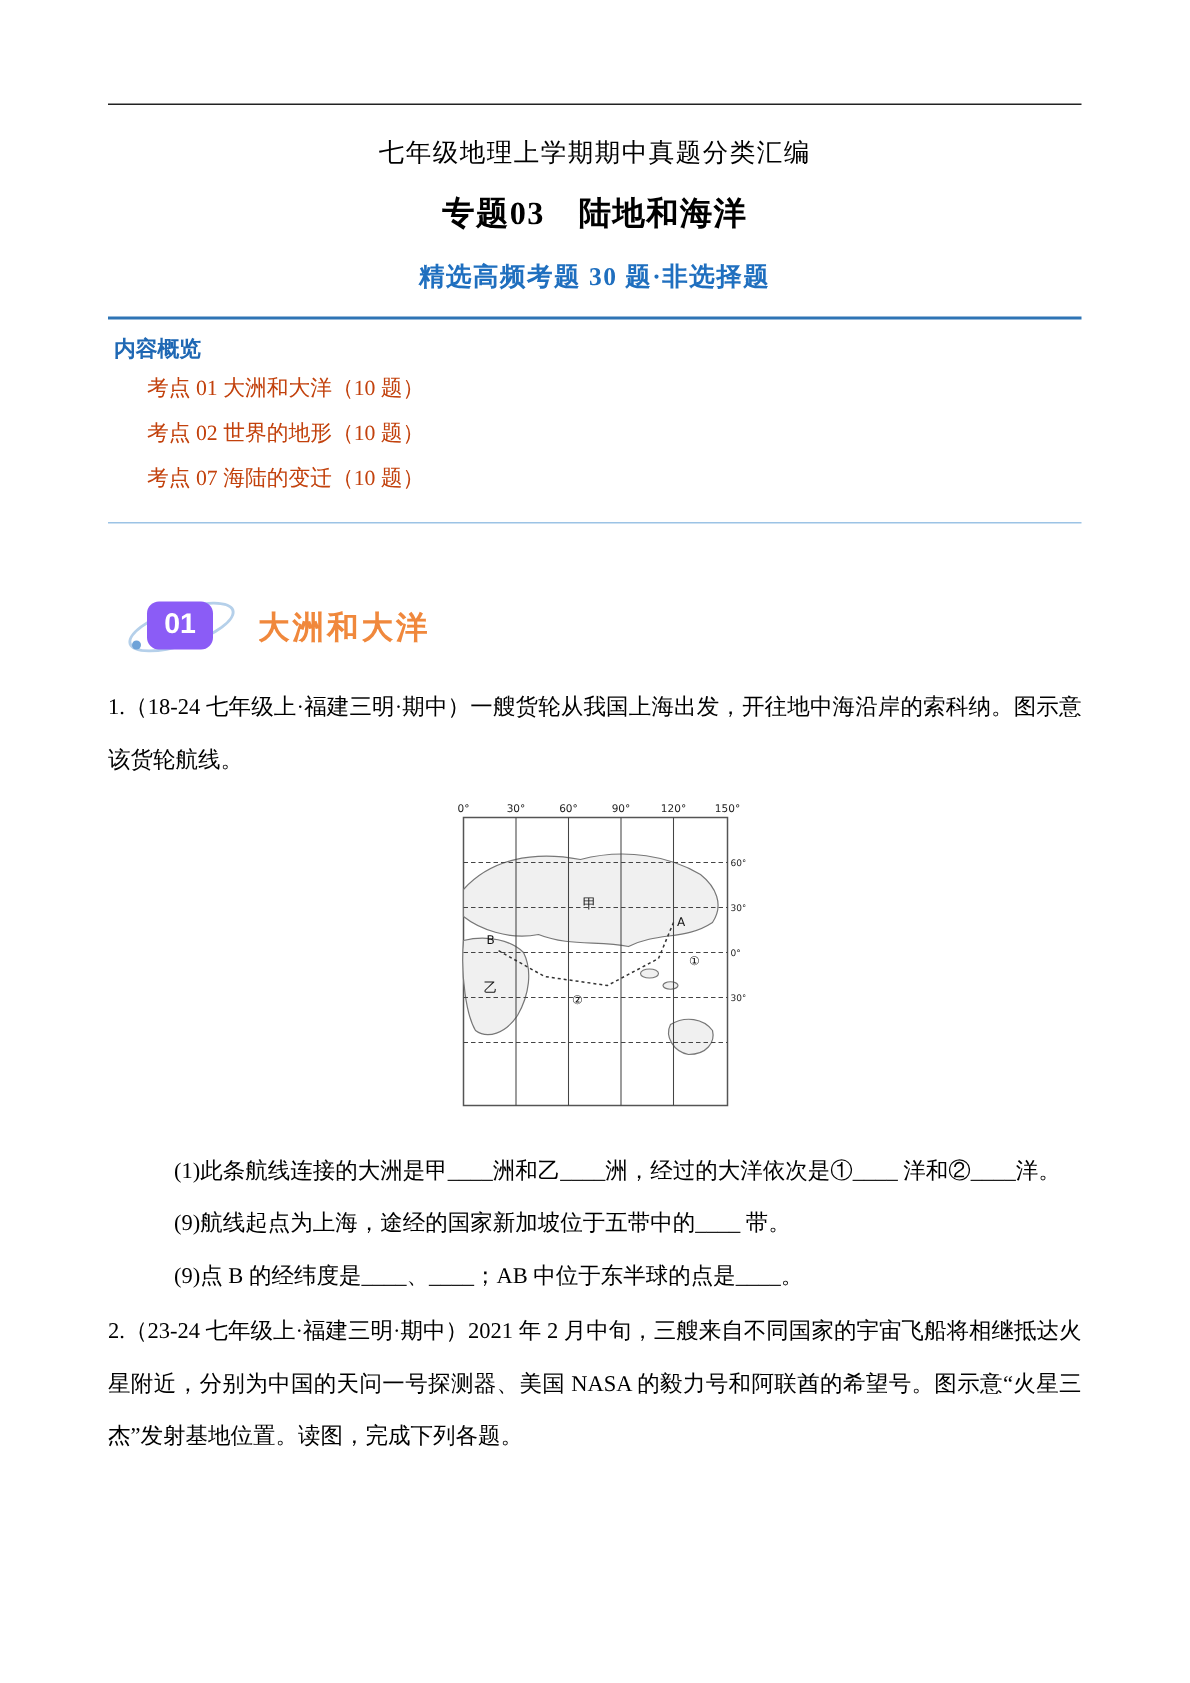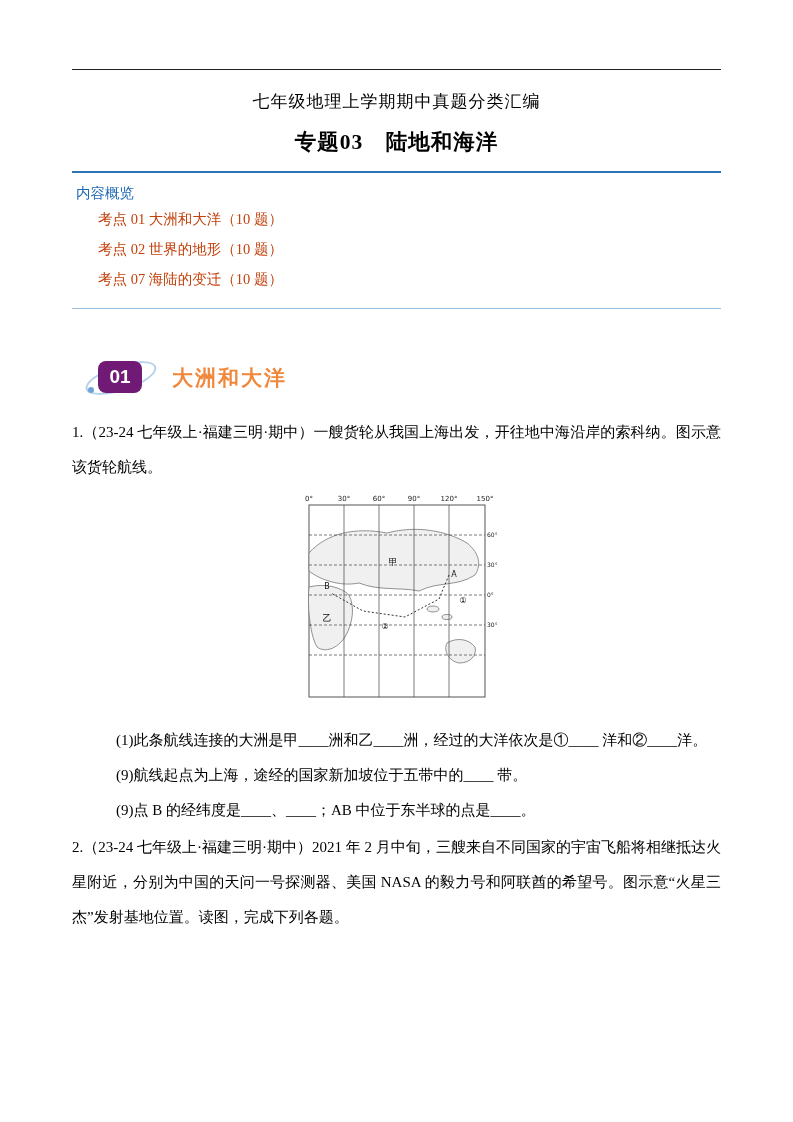--- a/index.html
+++ b/index.html
@@ -44,21 +44,21 @@
     letter-spacing: 1px;
   }
   .overview {
     margin-top: 15px;
     border-top: 2px solid #2e74b5;
     border-bottom: 1.5px solid #9cc3e5;
     padding: 9px 0 14px 0;
   }
   .overview-label {
     color: #1f68b4;
-    font-weight: normal;
+    font-weight: bold;
     font-size: 14.5px;
     padding-left: 4px;
     line-height: 22px;
   }
   .overview-item {
     color: #c2410c;
     font-size: 14.5px;
     padding-left: 26px;
     line-height: 30px;
   }
@@ -74,21 +74,21 @@
     width: 70px;
     height: 42px;
     flex: 0 0 auto;
   }
   .badge {
     position: absolute;
     left: 12px;
     top: 4px;
     width: 44px;
     height: 32px;
-    background: #701a75;
+    background: #8b5cf6;
     border-radius: 8px;
     color: #ffffff;
     font-weight: bold;
     font-size: 19px;
     display: flex;
     align-items: center;
     justify-content: center;
     font-family: "Liberation Sans", sans-serif;
     z-index: 2;
   }
@@ -144,38 +144,39 @@
 </style>
 </head>
 <body>
 
 <div class="page">
 
   <div class="top-rule"></div>
 
   <h1 class="doc-title">七年级地理上学期期中真题分类汇编</h1>
   <h2 class="topic-title">专题03　陆地和海洋</h2>
+  <h3 class="highlight-title">精选高频考题 30 题·非选择题</h3>
 
   <div class="overview">
     <div class="overview-label">内容概览</div>
     <div class="overview-item">考点 01 大洲和大洋（10 题）</div>
     <div class="overview-item">考点 02 世界的地形（10 题）</div>
     <div class="overview-item">考点 07 海陆的变迁（10 题）</div>
   </div>
 
   <div class="section-header">
     <div class="badge-wrap">
       <div class="orbit"></div>
       <div class="orbit-dot"></div>
       <div class="badge">01</div>
     </div>
     <div class="section-title">大洲和大洋</div>
   </div>
 
-  <p class="stem">1.（23-24 七年级上·福建三明·期中）一艘货轮从我国上海出发，开往地中海沿岸的索科纳。图示意该货轮航线。</p>
+  <p class="stem">1.（18-24 七年级上·福建三明·期中）一艘货轮从我国上海出发，开往地中海沿岸的索科纳。图示意该货轮航线。</p>
 
   <div class="map-figure">
     <svg width="200" height="220" viewBox="0 0 200 220">
 
       <rect x="12" y="14" width="176" height="192" fill="#ffffff" stroke="#555555" stroke-width="1"></rect>
 
       <path d="M12,62 C30,42 58,36 90,42 C120,34 150,40 170,52 C180,60 186,72 178,84 C160,96 142,90 122,100 C102,96 82,100 62,92 C42,96 22,88 12,80 Z" fill="#f0f0f0" stroke="#777777" stroke-width="0.8"></path>
       <path d="M12,96 C28,92 44,96 52,104 C58,116 56,132 48,146 C40,158 28,162 20,156 C14,146 10,120 12,96 Z" fill="#f0f0f0" stroke="#777777" stroke-width="0.8"></path>
       <path d="M150,152 C160,146 172,148 178,156 C180,164 174,172 162,172 C152,170 146,160 150,152 Z" fill="#f0f0f0" stroke="#777777" stroke-width="0.8"></path>
       <ellipse cx="136" cy="118" rx="6" ry="3" fill="#f0f0f0" stroke="#777777" stroke-width="0.8"></ellipse>

